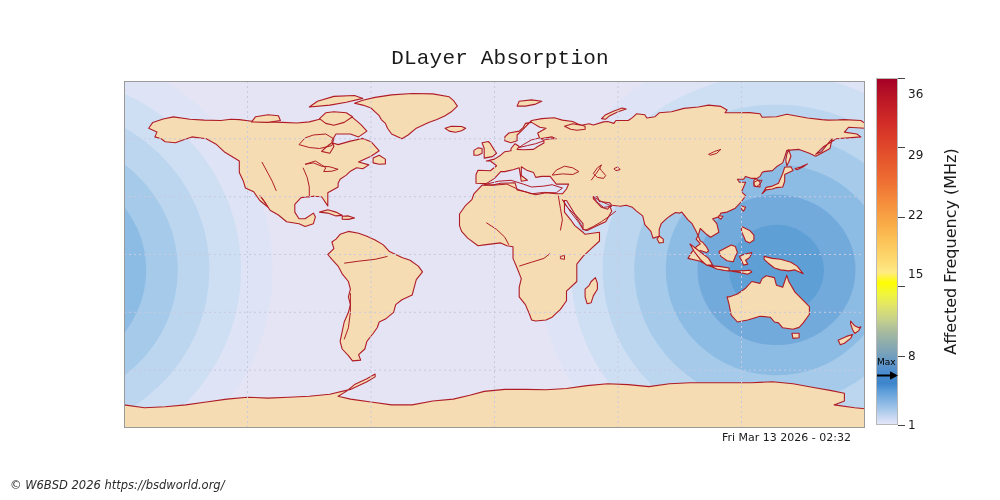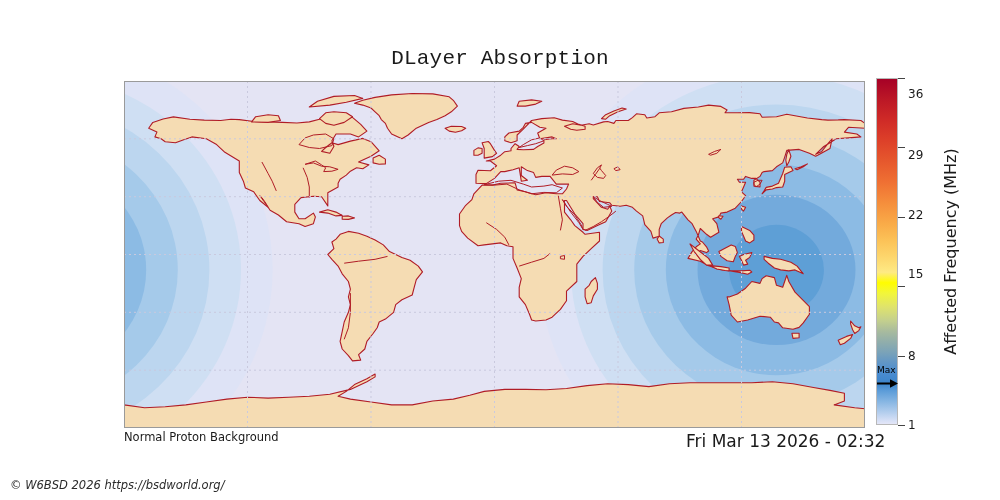--- a/index.html
+++ b/index.html
@@ -139,23 +139,23 @@
     left: 124px;
     top: 430px;
     font-size: 11.5px;
     line-height: 14px;
     color: #1a1a1a;
   }
   #footnote-left div { white-space: nowrap; }
 
   #timestamp {
     position: absolute;
-    left: 686px;
+    left: 722px;
     top: 431px;
-    font-size: 17px;
+    font-size: 11px;
     color: #1a1a1a;
     white-space: nowrap;
   }
 
   #copyright {
     position: absolute;
     left: 10px;
     top: 478px;
     font-size: 11.5px;
     font-style: italic;
@@ -298,32 +298,31 @@
       <div class="cb-tick" style="top: 138.8px;"></div>
       <div class="cb-tick-label" style="top: 137px;">22</div>
       <div class="cb-tick" style="top: 208.2px;"></div>
       <div class="cb-tick-label" style="top: 196px;">15</div>
       <div class="cb-tick" style="top: 277.6px;"></div>
       <div class="cb-tick-label" style="top: 277.6px;">8</div>
       <div class="cb-tick" style="top: 347px;"></div>
       <div class="cb-tick-label" style="top: 347px;">1</div>
     </div>
 
-  <div id="max-marker" style="top: 291px;">
+  <div id="max-marker" style="top: 283px;">
     <div id="max-marker-label">Max</div>
     <svg id="max-marker-arrow" viewBox="0 0 22 11">
       <line x1="1" y1="5.5" x2="16" y2="5.5" stroke="#000" stroke-width="2"></line>
       <polygon points="14,1.2 22,5.5 14,9.8" fill="#000"></polygon>
     </svg>
   </div>
 </div>
 
 <div id="colorbar-axis-label">
   <span>Affected Frequency (MHz)</span>
 </div>
 
 <div id="footnote-left">
-  <div>Normal Proton Background</div>
 </div>
 
 <div id="timestamp">Fri Mar 13 2026 - 02:32</div>
 
 <div id="copyright">© W6BSD 2026 https://bsdworld.org/</div>
 
 </body></html>

